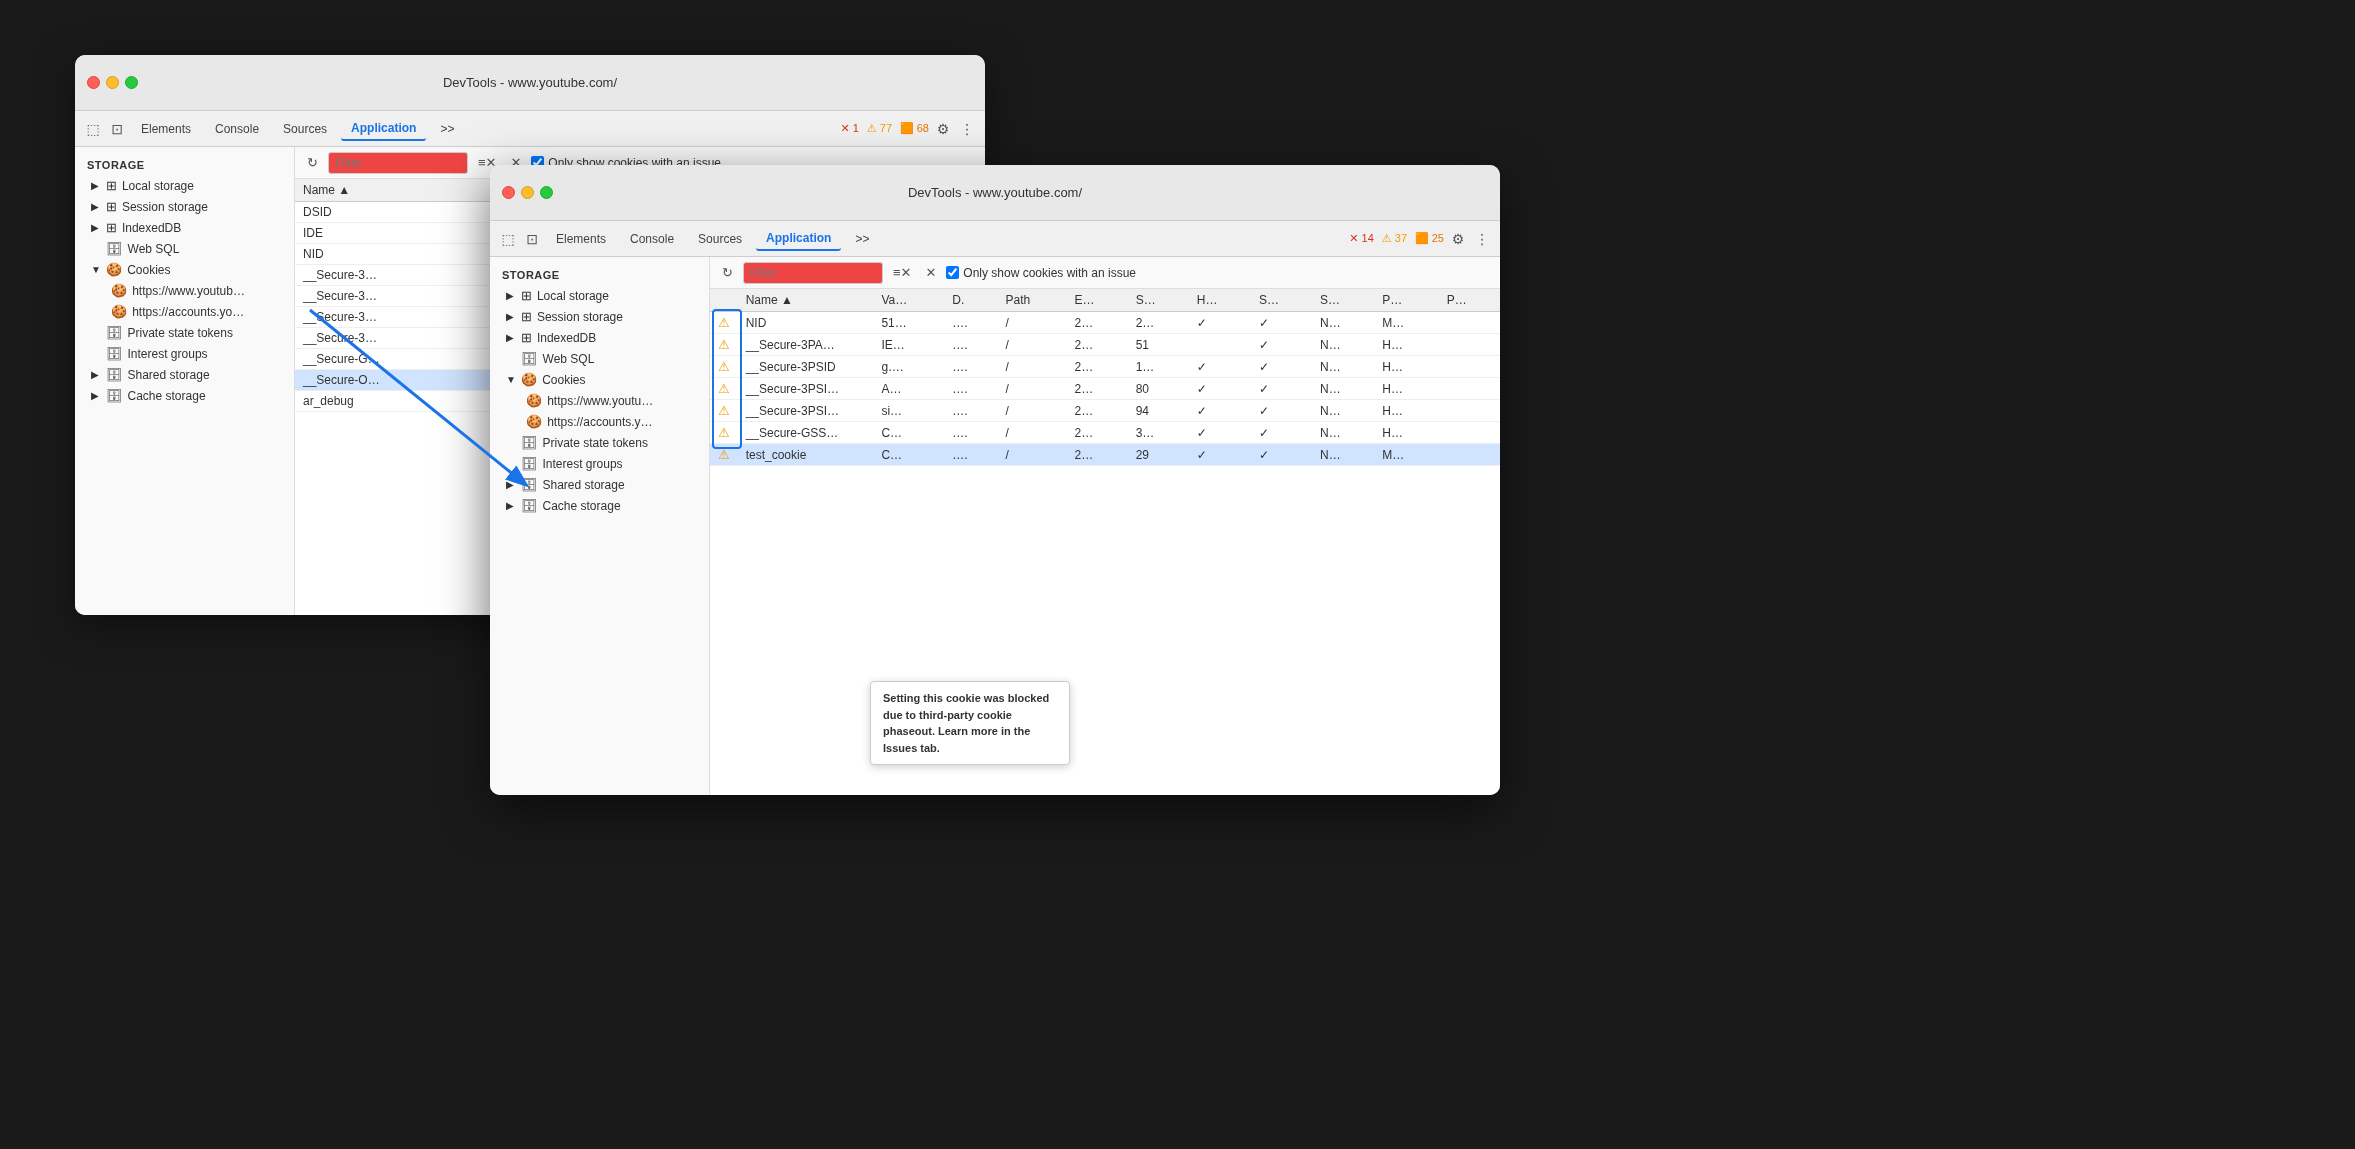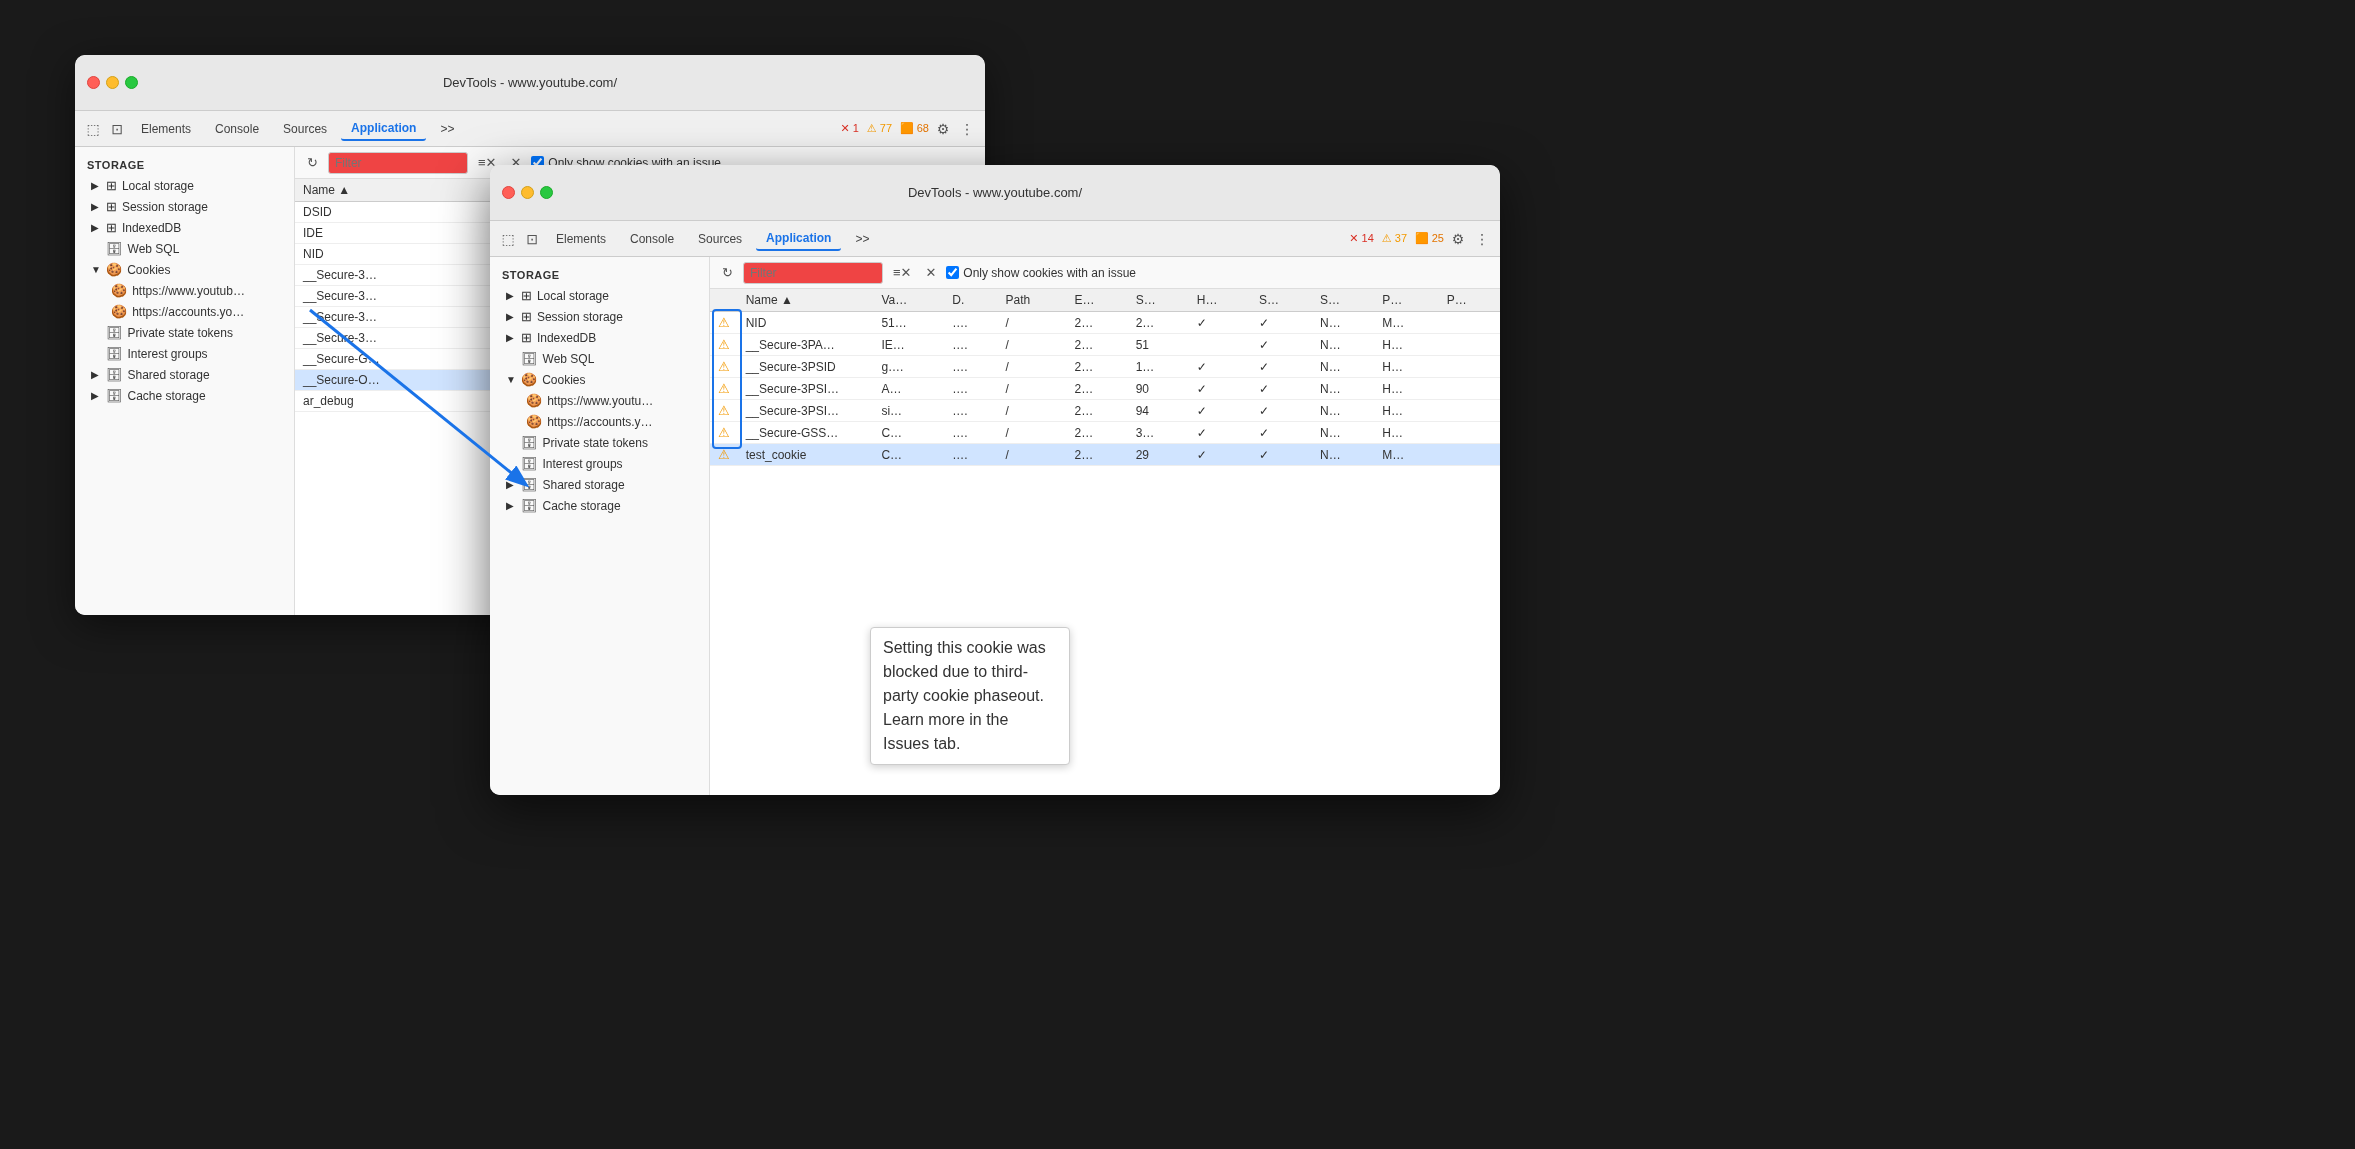--- a/index.html
+++ b/index.html
@@ -235,25 +235,26 @@
       pointer-events: none;
     }
 
     
     .tooltip-box {
       position: absolute;
       background: white;
       border: 1px solid #ccc;
       border-radius: 4px;
       padding: 8px 12px;
-      font-size: 16px;
+      font-size: 11px;
       color: #333;
       max-width: 200px;
       box-shadow: 0 2px 8px rgba(0,0,0,0.2);
       line-height: 1.5;
+      font-weight: bold;
     }
   </style>
 </head>
 <body>
 
 <div class="devtools-window-back">
 
   <div class="window-titlebar">
     <div class="traffic-lights">
       <div class="tl tl-red"></div>
@@ -563,21 +564,21 @@
       <td>H…</td>
       <td></td>
     </tr>
               <tr>
       <td><span class="warn-icon">⚠</span></td>
       <td>__Secure-3PSI…</td>
       <td>A…</td>
       <td>….</td>
       <td>/</td>
       <td>2…</td>
-      <td>90</td>
+      <td>80</td>
       <td>✓</td>
       <td>✓</td>
       <td>N…</td>
       <td>H…</td>
       <td></td>
     </tr>
               <tr>
       <td><span class="warn-icon">⚠</span></td>
       <td>__Secure-3PSI…</td>
       <td>si…</td>

